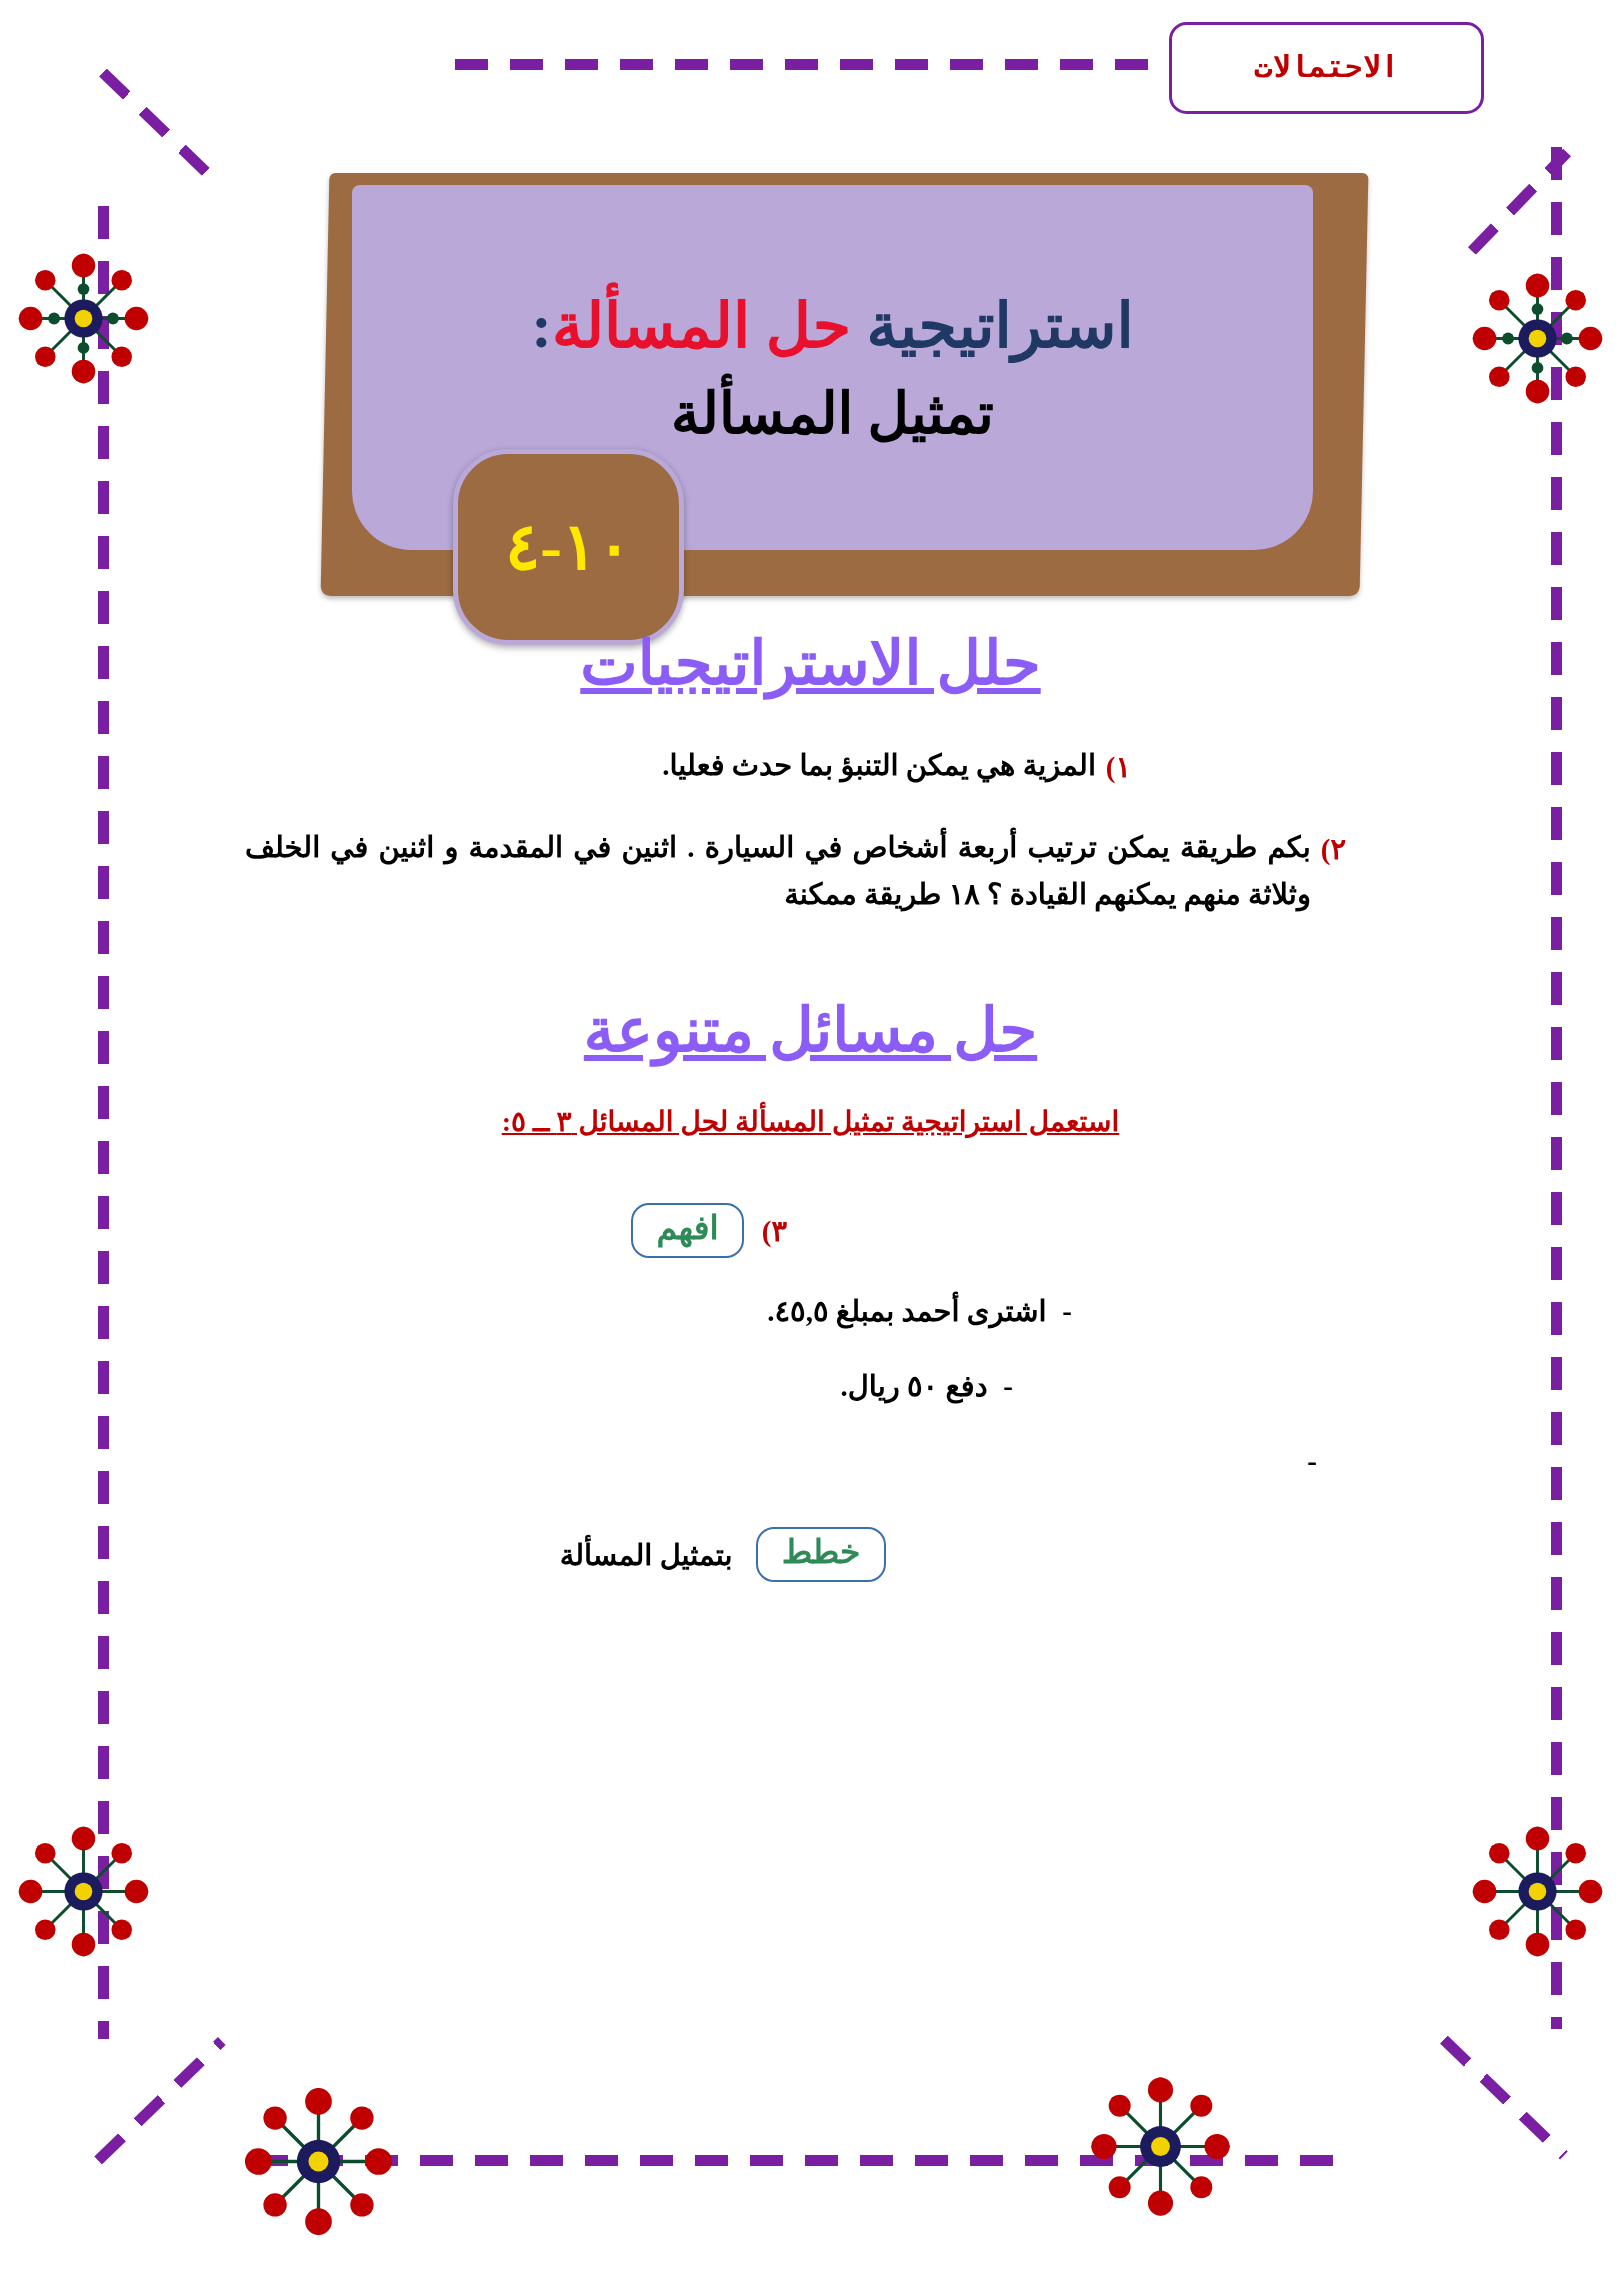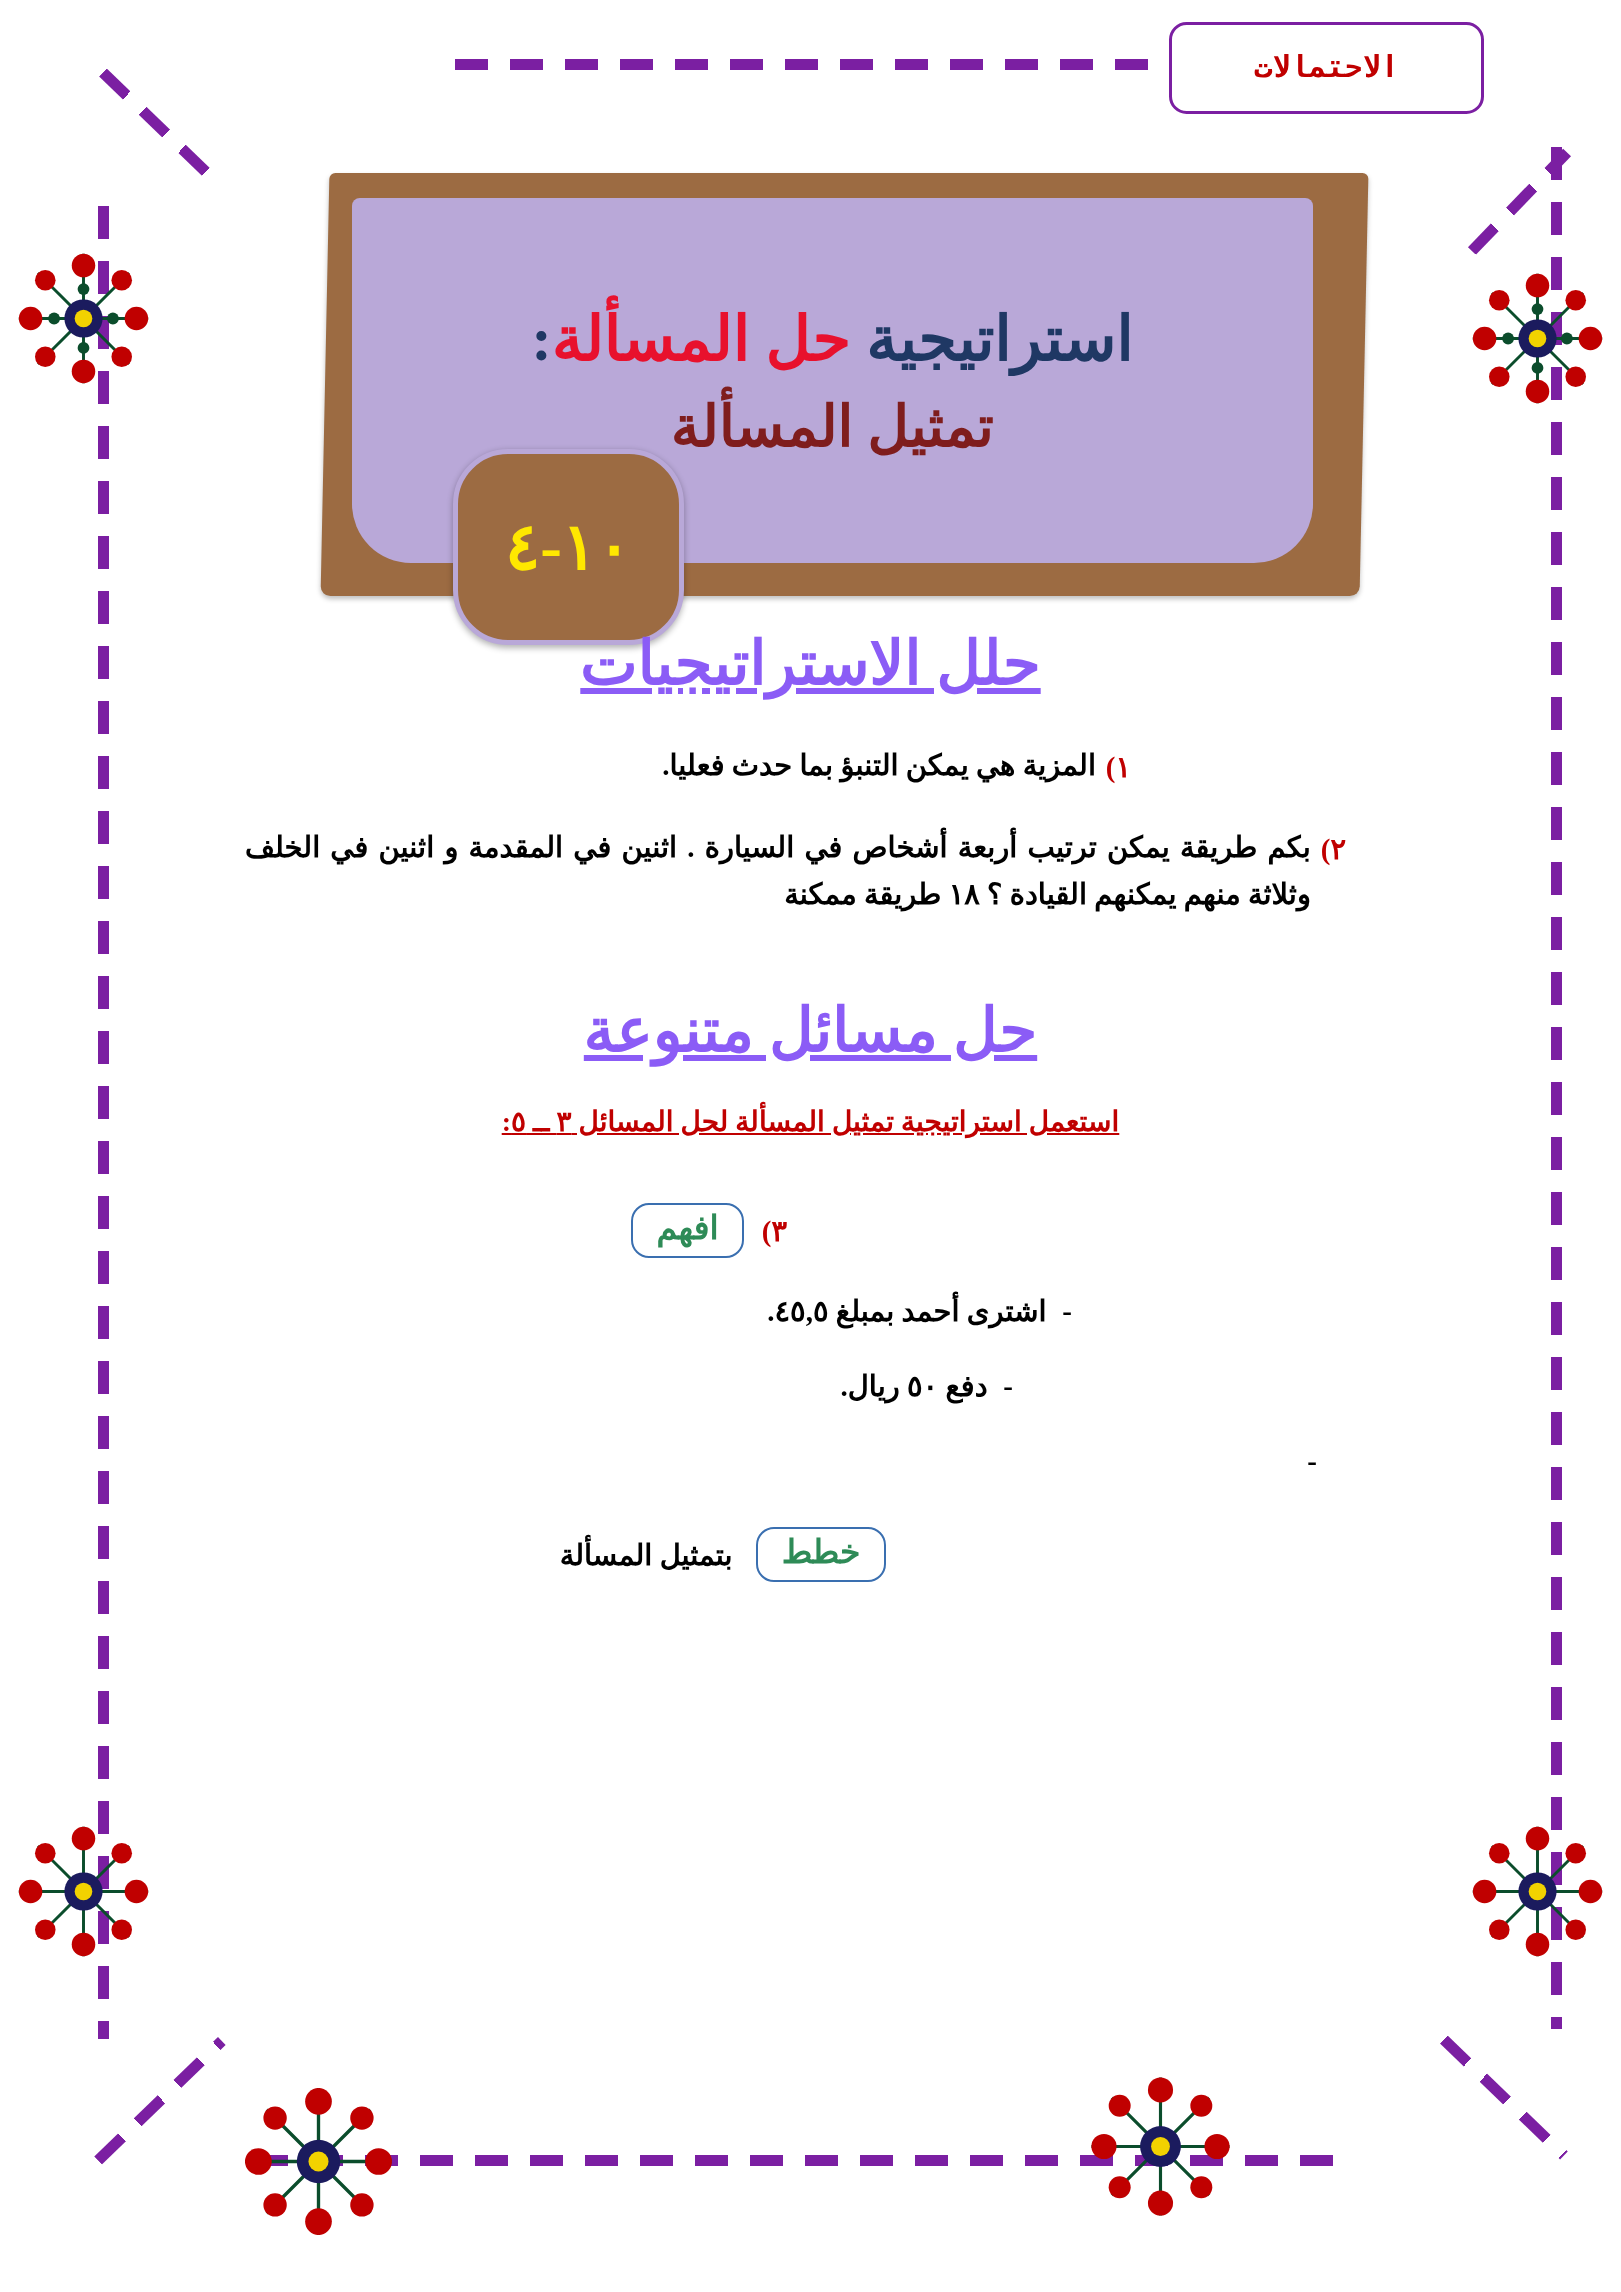--- a/index.html
+++ b/index.html
@@ -85,21 +85,21 @@
     right: 0;
     width: 1039px;
     height: 423px;
     background: #9C6B42;
     border-radius: 5.9px 5.9px 9.8px 9.8px;
     box-shadow: 0 2.9px 4.9px rgba(0,0,0,.25);
     transform: skewX(-1.2deg);
   }
   .title-lav {
     position: absolute;
-    top: 33px;
+    top: 20px;
     right: 51px;
     width: 961px;
     height: 365px;
     background: #B9A8D8;
     border-radius: 7.8px 7.8px 59px 59px;
     display: flex;
     flex-direction: column;
     align-items: center;
     justify-content: center;
     gap: 17.6px;
@@ -108,21 +108,21 @@
     font-size: 62px;
     font-weight: bold;
     color: #1F3864;
     white-space: nowrap;
     letter-spacing: 0px;
   }
   .title-line1 .hl { color: #E8112D; }
   .title-line2 {
     font-size: 57px;
     font-weight: bold;
-    color: #7f1d1d;
+    color: #000000;
   }
   .lesson-num {
     position: absolute;
     top: 284px;
     left: 157px;
     width: 221px;
     height: 186px;
     background: #9C6B42;
     border: 5.9px solid #B9A8D8;
     border-radius: 55px;

